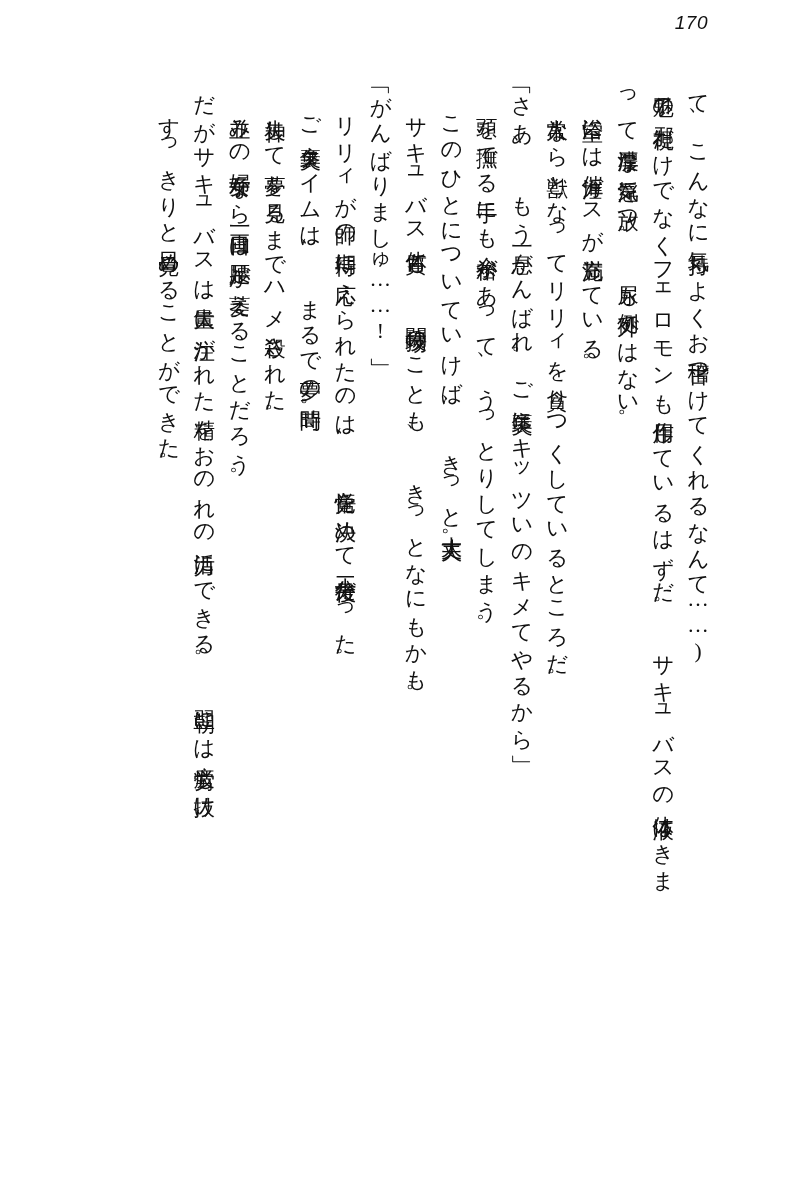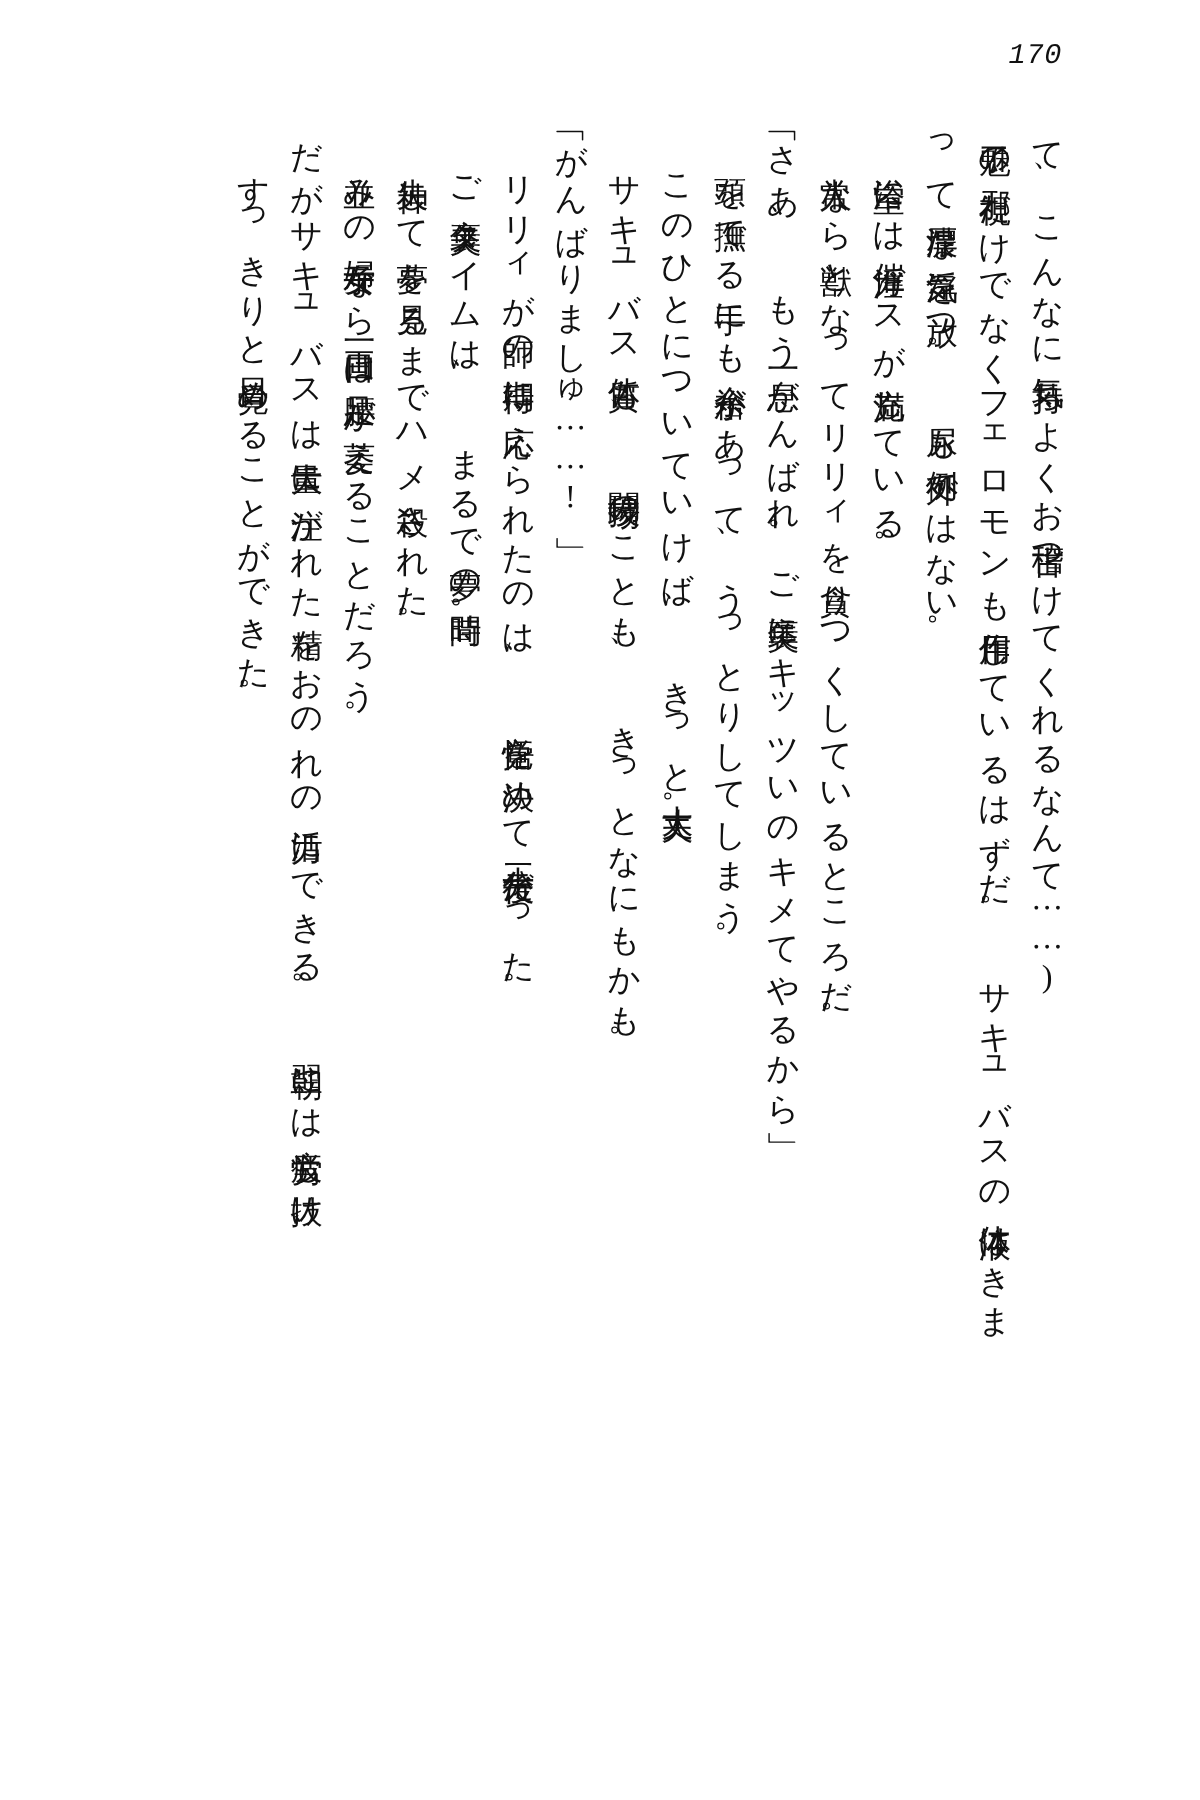--- a/index.html
+++ b/index.html
@@ -16,23 +16,23 @@
   }
   .page {
     position: relative;
     width: 800px;
     height: 1200px;
     background: #ffffff;
     box-sizing: border-box;
   }
   .page-number {
     position: absolute;
-    top: 26px;
+    top: 12px;
     right: 92px;
-    font-family: Liberation Mono, monospace;
+    font-family: Liberation Sans, sans-serif;
     font-style: italic;
     font-size: 19px;
     letter-spacing: 0.5px;
     color: #111111;
   }
   .text-block {
     position: absolute;
     top: 80px;
     left: 52px;
     right: 92px;

